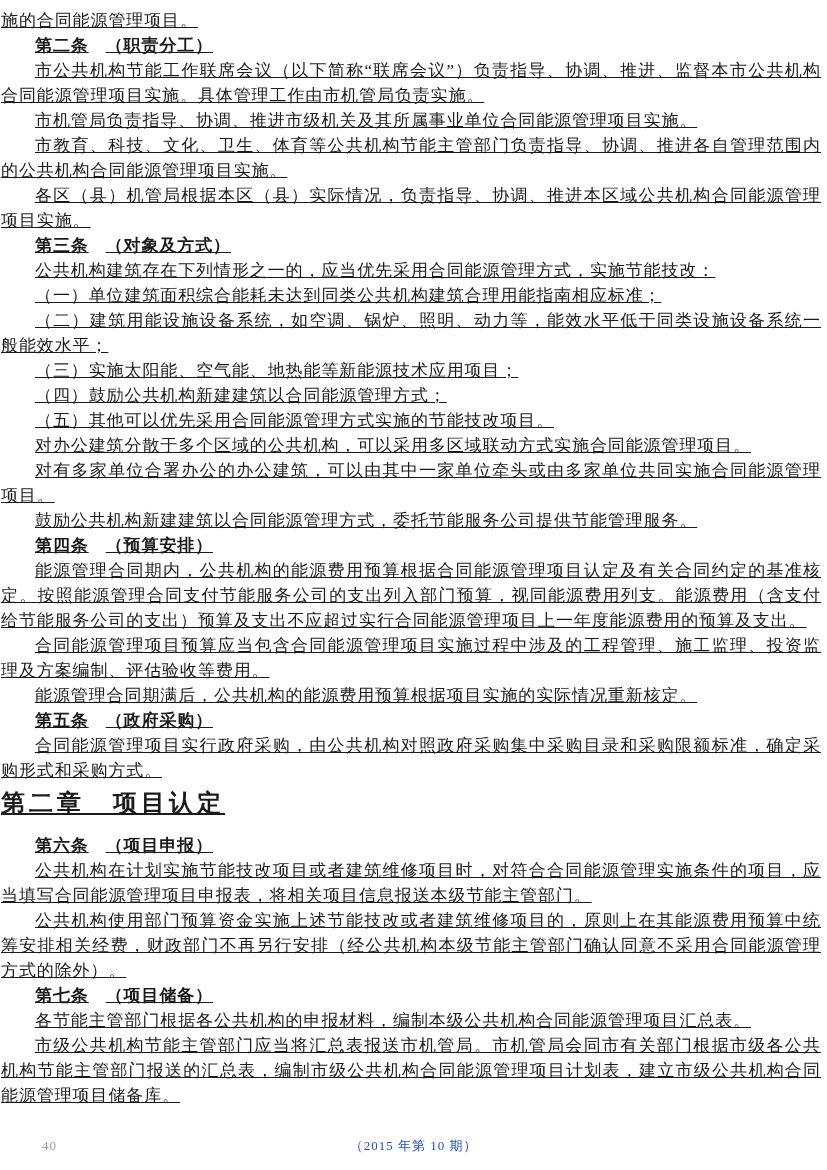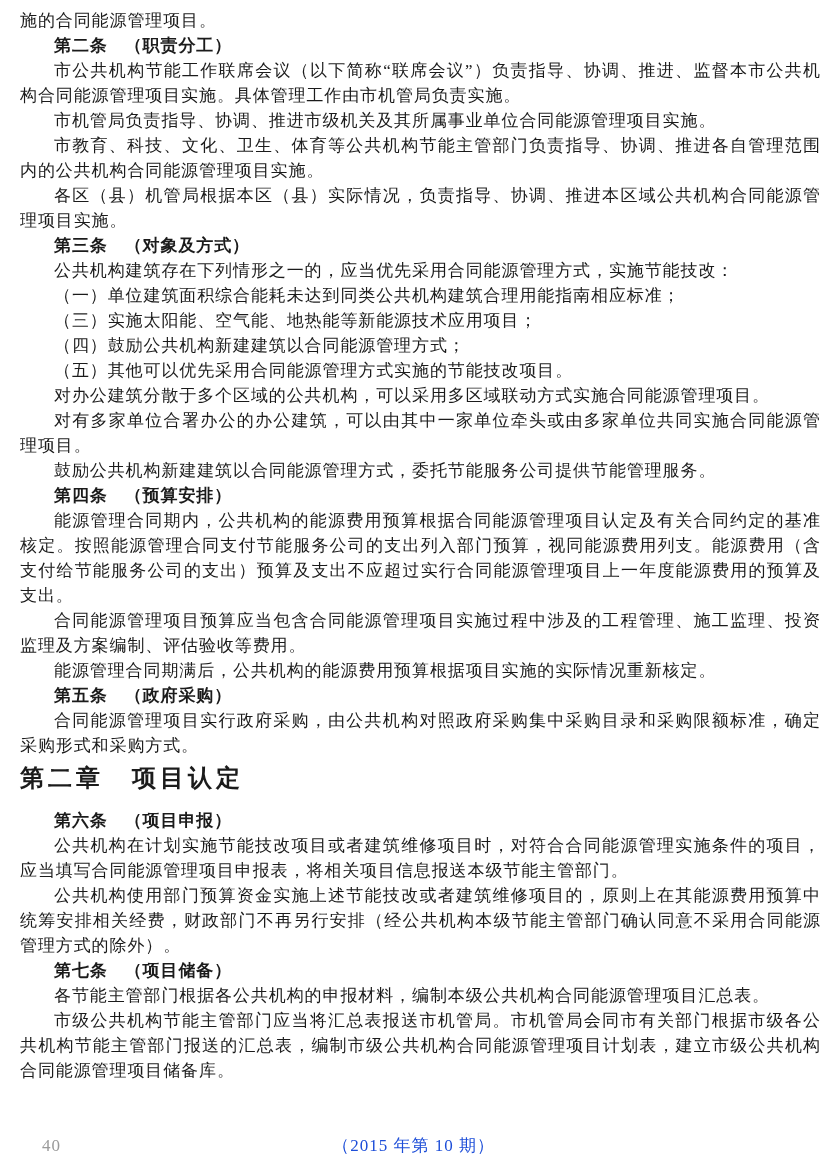--- a/index.html
+++ b/index.html
@@ -11,25 +11,26 @@
     position: relative;
     width: 827px;
     height: 1170px;
     margin: 0;
     background: #ffffff;
     color: #1b1b1b;
     font-family: "Liberation Serif", "DejaVu Serif", serif;
     overflow: hidden;
   }
   .doc-body {
-    padding: 8px 6px 0 20px;
+    padding: 8px 6px 0 1px;
     font-size: 17px;
     line-height: 25px;
     letter-spacing: 0.9px;
     text-align: justify;
+    text-decoration: underline;
   }
   .doc-body p {
     margin: 0;
     padding: 0;
   }
   p.indent {
     text-indent: 2em;
   }
   p.continuation {
     text-indent: 0;
@@ -50,21 +51,21 @@
     text-align: left;
     text-indent: 0;
     letter-spacing: 4px;
   }
   .footer {
     position: absolute;
     left: 0;
     right: 0;
     bottom: 12px;
     height: 25px;
-    font-size: 17px;
+    font-size: 13px;
     line-height: 25px;
   }
   .footer .page-num {
     position: absolute;
     left: 42px;
     top: 0;
     color: #9a9a9a;
     letter-spacing: 1px;
   }
   .footer .issue {
@@ -82,20 +83,21 @@
   <div class="doc-body">
       <p class="continuation">施的合同能源管理项目。</p>
       <p class="article"><span>第二条</span><span class="art-title">（职责分工）</span></p>
       <p class="indent">市公共机构节能工作联席会议（以下简称“联席会议”）负责指导、协调、推进、监督本市公共机构合同能源管理项目实施。具体管理工作由市机管局负责实施。</p>
       <p class="indent">市机管局负责指导、协调、推进市级机关及其所属事业单位合同能源管理项目实施。</p>
       <p class="indent">市教育、科技、文化、卫生、体育等公共机构节能主管部门负责指导、协调、推进各自管理范围内的公共机构合同能源管理项目实施。</p>
       <p class="indent">各区（县）机管局根据本区（县）实际情况，负责指导、协调、推进本区域公共机构合同能源管理项目实施。</p>
       <p class="article"><span>第三条</span><span class="art-title">（对象及方式）</span></p>
       <p class="indent">公共机构建筑存在下列情形之一的，应当优先采用合同能源管理方式，实施节能技改：</p>
       <p class="indent">（一）单位建筑面积综合能耗未达到同类公共机构建筑合理用能指南相应标准；</p>
+      <p class="indent">（二）建筑用能设施设备系统，如空调、锅炉、照明、动力等，能效水平低于同类设施设备系统一般能效水平；</p>
       <p class="indent">（三）实施太阳能、空气能、地热能等新能源技术应用项目；</p>
       <p class="indent">（四）鼓励公共机构新建建筑以合同能源管理方式；</p>
       <p class="indent">（五）其他可以优先采用合同能源管理方式实施的节能技改项目。</p>
       <p class="indent">对办公建筑分散于多个区域的公共机构，可以采用多区域联动方式实施合同能源管理项目。</p>
       <p class="indent">对有多家单位合署办公的办公建筑，可以由其中一家单位牵头或由多家单位共同实施合同能源管理项目。</p>
       <p class="indent">鼓励公共机构新建建筑以合同能源管理方式，委托节能服务公司提供节能管理服务。</p>
       <p class="article"><span>第四条</span><span class="art-title">（预算安排）</span></p>
       <p class="indent">能源管理合同期内，公共机构的能源费用预算根据合同能源管理项目认定及有关合同约定的基准核定。按照能源管理合同支付节能服务公司的支出列入部门预算，视同能源费用列支。能源费用（含支付给节能服务公司的支出）预算及支出不应超过实行合同能源管理项目上一年度能源费用的预算及支出。</p>
       <p class="indent">合同能源管理项目预算应当包含合同能源管理项目实施过程中涉及的工程管理、施工监理、投资监理及方案编制、评估验收等费用。</p>
       <p class="indent">能源管理合同期满后，公共机构的能源费用预算根据项目实施的实际情况重新核定。</p>

